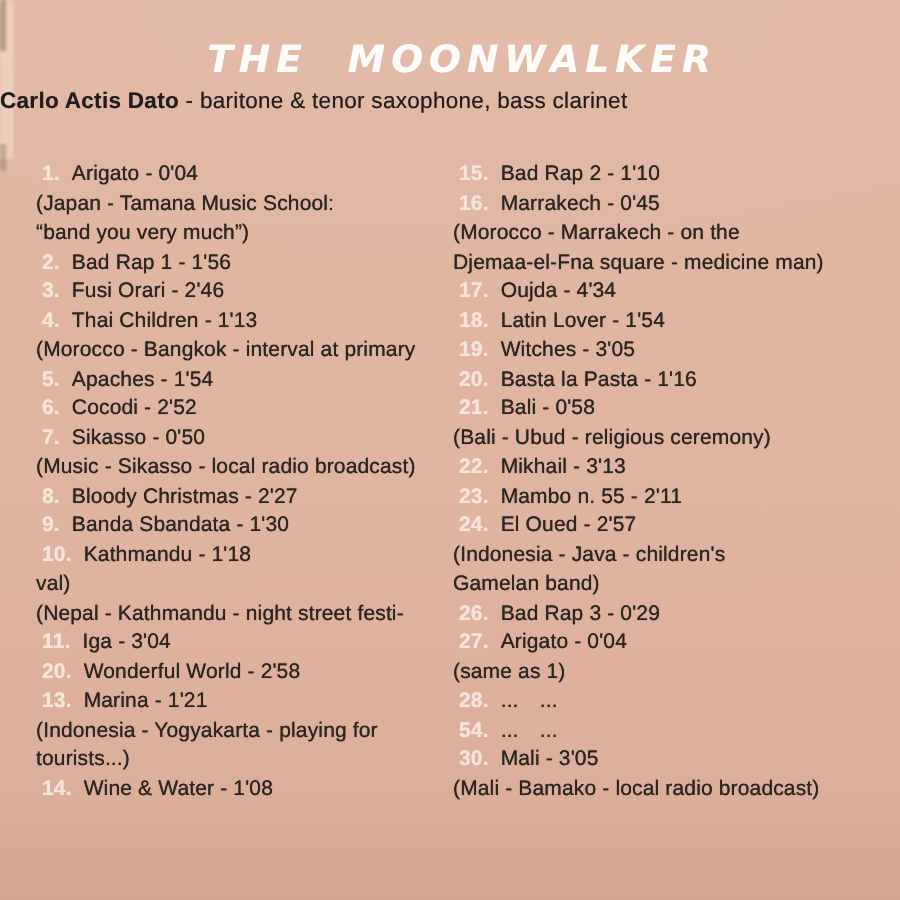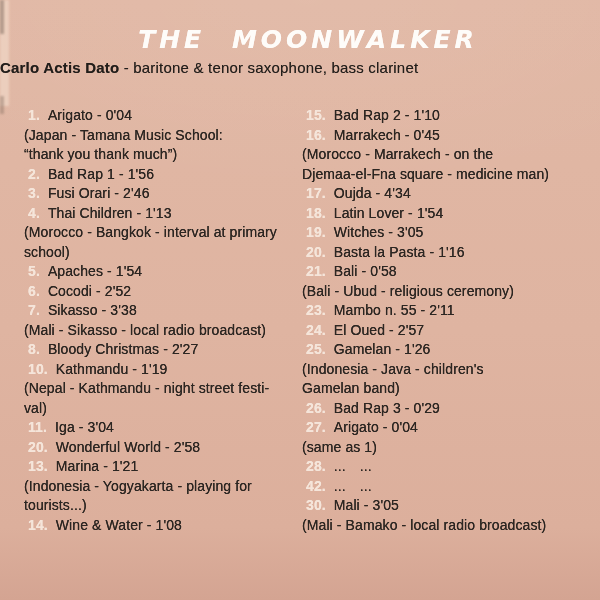--- a/index.html
+++ b/index.html
@@ -74,59 +74,59 @@
   <div class="speck-top"></div>
   <div class="speck-mid"></div>
 
   <h1 class="title">THE MOONWALKER</h1>
 
   <p class="credit"><span class="artist">Carlo Actis Dato</span><span> - baritone &amp; tenor saxophone, bass clarinet</span></p>
 
   <div class="col col-left" id="col-left">
       <div class="line track"><span class="num">1.</span><span>Arigato - 0'04</span></div>
       <div class="line note"><span>(Japan - Tamana Music School:</span></div>
-      <div class="line note"><span>“thank you thank much”)</span></div>
+      <div class="line note"><span>“band you very much”)</span></div>
       <div class="line track"><span class="num">2.</span><span>Bad Rap 1 - 1'56</span></div>
       <div class="line track"><span class="num">3.</span><span>Fusi Orari - 2'46</span></div>
       <div class="line track"><span class="num">4.</span><span>Thai Children - 1'13</span></div>
       <div class="line note"><span>(Morocco - Bangkok - interval at primary</span></div>
-      <div class="line note"><span>school)</span></div>
       <div class="line track"><span class="num">5.</span><span>Apaches - 1'54</span></div>
       <div class="line track"><span class="num">6.</span><span>Cocodi - 2'52</span></div>
-      <div class="line track"><span class="num">7.</span><span>Sikasso - 3'38</span></div>
-      <div class="line note"><span>(Mali - Sikasso - local radio broadcast)</span></div>
+      <div class="line track"><span class="num">7.</span><span>Sikasso - 0'50</span></div>
+      <div class="line note"><span>(Music - Sikasso - local radio broadcast)</span></div>
       <div class="line track"><span class="num">8.</span><span>Bloody Christmas - 2'27</span></div>
-      <div class="line track"><span class="num">10.</span><span>Kathmandu - 1'19</span></div>
+      <div class="line track"><span class="num">9.</span><span>Banda Sbandata - 1'30</span></div>
+      <div class="line track"><span class="num">10.</span><span>Kathmandu - 1'18</span></div>
+      <div class="line note"><span>val)</span></div>
       <div class="line note"><span>(Nepal - Kathmandu - night street festi-</span></div>
-      <div class="line note"><span>val)</span></div>
       <div class="line track"><span class="num">11.</span><span>Iga - 3'04</span></div>
       <div class="line track"><span class="num">20.</span><span>Wonderful World - 2'58</span></div>
       <div class="line track"><span class="num">13.</span><span>Marina - 1'21</span></div>
       <div class="line note"><span>(Indonesia - Yogyakarta - playing for</span></div>
       <div class="line note"><span>tourists...)</span></div>
       <div class="line track"><span class="num">14.</span><span>Wine &amp; Water - 1'08</span></div>
     </div>
 
   <div class="col col-right" id="col-right">
       <div class="line track"><span class="num">15.</span><span>Bad Rap 2 - 1'10</span></div>
       <div class="line track"><span class="num">16.</span><span>Marrakech - 0'45</span></div>
       <div class="line note"><span>(Morocco - Marrakech - on the</span></div>
       <div class="line note"><span>Djemaa-el-Fna square - medicine man)</span></div>
       <div class="line track"><span class="num">17.</span><span>Oujda - 4'34</span></div>
       <div class="line track"><span class="num">18.</span><span>Latin Lover - 1'54</span></div>
       <div class="line track"><span class="num">19.</span><span>Witches - 3'05</span></div>
       <div class="line track"><span class="num">20.</span><span>Basta la Pasta - 1'16</span></div>
       <div class="line track"><span class="num">21.</span><span>Bali - 0'58</span></div>
       <div class="line note"><span>(Bali - Ubud - religious ceremony)</span></div>
+      <div class="line track"><span class="num">22.</span><span>Mikhail - 3'13</span></div>
       <div class="line track"><span class="num">23.</span><span>Mambo n. 55 - 2'11</span></div>
       <div class="line track"><span class="num">24.</span><span>El Oued - 2'57</span></div>
-      <div class="line track"><span class="num">25.</span><span>Gamelan - 1'26</span></div>
       <div class="line note"><span>(Indonesia - Java - children's</span></div>
       <div class="line note"><span>Gamelan band)</span></div>
       <div class="line track"><span class="num">26.</span><span>Bad Rap 3 - 0'29</span></div>
       <div class="line track"><span class="num">27.</span><span>Arigato - 0'04</span></div>
       <div class="line note"><span>(same as 1)</span></div>
       <div class="line track"><span class="num">28.</span><span>... ...</span></div>
-      <div class="line track"><span class="num">42.</span><span>... ...</span></div>
+      <div class="line track"><span class="num">54.</span><span>... ...</span></div>
       <div class="line track"><span class="num">30.</span><span>Mali - 3'05</span></div>
       <div class="line note"><span>(Mali - Bamako - local radio broadcast)</span></div>
     </div>
 </div>
 
 </body></html>

